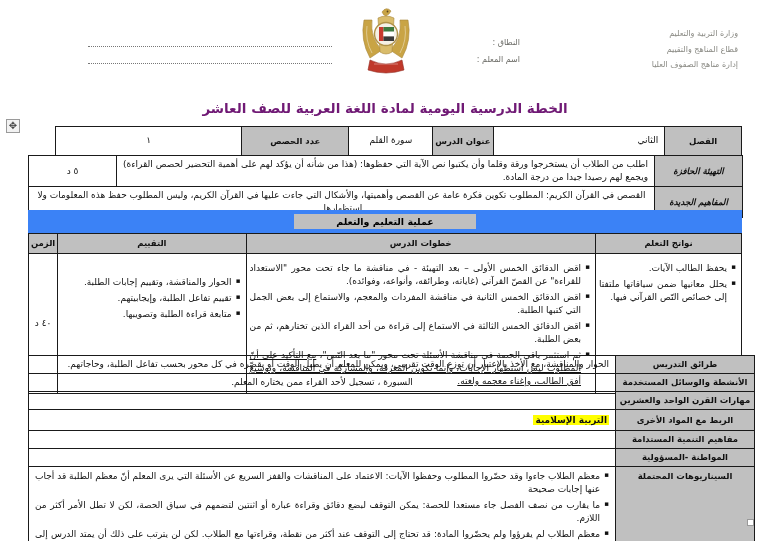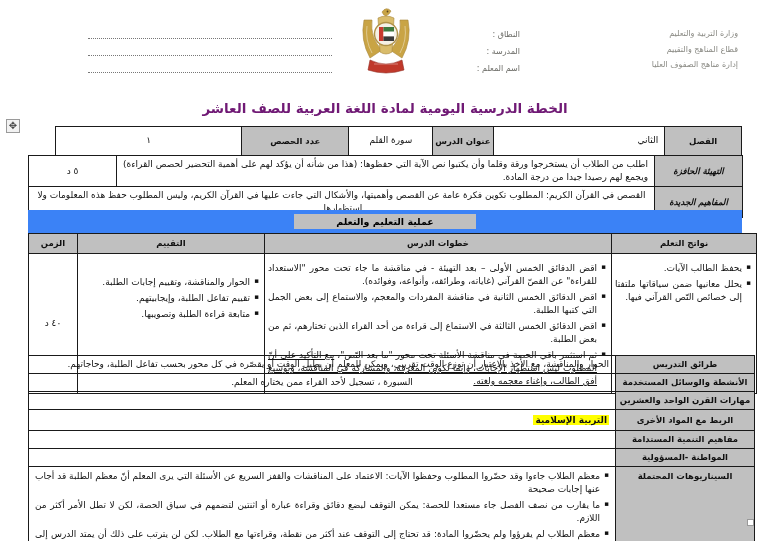--- a/index.html
+++ b/index.html
@@ -10,21 +10,21 @@
     direction:rtl;
     color:#111;
   }
   .page { position:relative; width:770px; height:541px; background:#fff; overflow:hidden; }
 
   
   .ministry { position:absolute; top:26px; right:32px; text-align:right;
     font-size:8px; color:#8a8a84; line-height:1.95; }
   .emblem { position:absolute; top:6px; left:356px; width:60px; height:72px; }
   .fields { position:absolute; top:30px; left:88px; width:432px; }
-  .field-row { display:flex; justify-content:space-between; align-items:flex-start;
+  .field-row { display:flex; justify-content:space-between; align-items:flex-end;
     height:17px; direction:rtl; }
   .field-label { font-size:8px; color:#6b6b66; white-space:nowrap; }
   .dotted { width:244px; border-bottom:1px dotted #777; height:9px; }
 
   
   .doc-title { position:absolute; top:100px; right:0; left:0; text-align:center;
     font-size:13.5px; font-weight:bold; color:#701a75; }
 
   
   .move-handle { position:absolute; top:119px; left:6px; width:14px; height:14px;
@@ -105,24 +105,20 @@
     <path d="M14 54 Q30 62 46 54 L48 64 Q30 70 12 64 Z" fill="#c0392b" stroke="#922b21" stroke-width="0.6"></path>
     <path d="M18 58 H42" stroke="#f2d7d5" stroke-width="0.8" opacity="0.6"></path>
   </svg>
 
   <div class="fields">
     <div class="field-row">
       <span class="field-label">النطاق :</span>
       <span class="dotted"></span>
     </div>
     <div class="field-row">
-      <span class="field-label">المدرسة :</span>
-      <span class="dotted"></span>
-    </div>
-    <div class="field-row">
       <span class="field-label">اسم المعلم :</span>
       <span class="dotted"></span>
     </div>
   </div>
 
   <div class="doc-title">الخطة الدرسية اليومية لمادة اللغة العربية للصف العاشر</div>
 
   <div class="move-handle">✥</div>
 
   <table class="t1a">
@@ -155,21 +151,21 @@
   <div class="banner">
     <span class="banner-label">عملية التعليم والتعلم</span>
   </div>
 
   <table class="t2">
     <tbody>
         <tr>
       <td class="lbl hdr" style="width:145px">نواتج التعلم</td>
       <td class="lbl hdr" style="width:347px">خطوات الدرس</td>
       <td class="lbl hdr" style="width:187px">التقييم</td>
-      <td class="lbl hdr" style="width:49px">الزمن</td>
+      <td class="lbl hdr" style="width:29px">الزمن</td>
     </tr>
     <tr>
       <td class="content" style="height:102px">
         <ul class="blist outcomes">
           <li>يحفظ الطالب الآيات.</li>
           <li>يحلل معانيها ضمن سياقاتها ملتفتا إلى خصائص النّص القرآني فيها.</li>
         </ul>
       </td>
       <td class="content">
         <ul class="blist">

